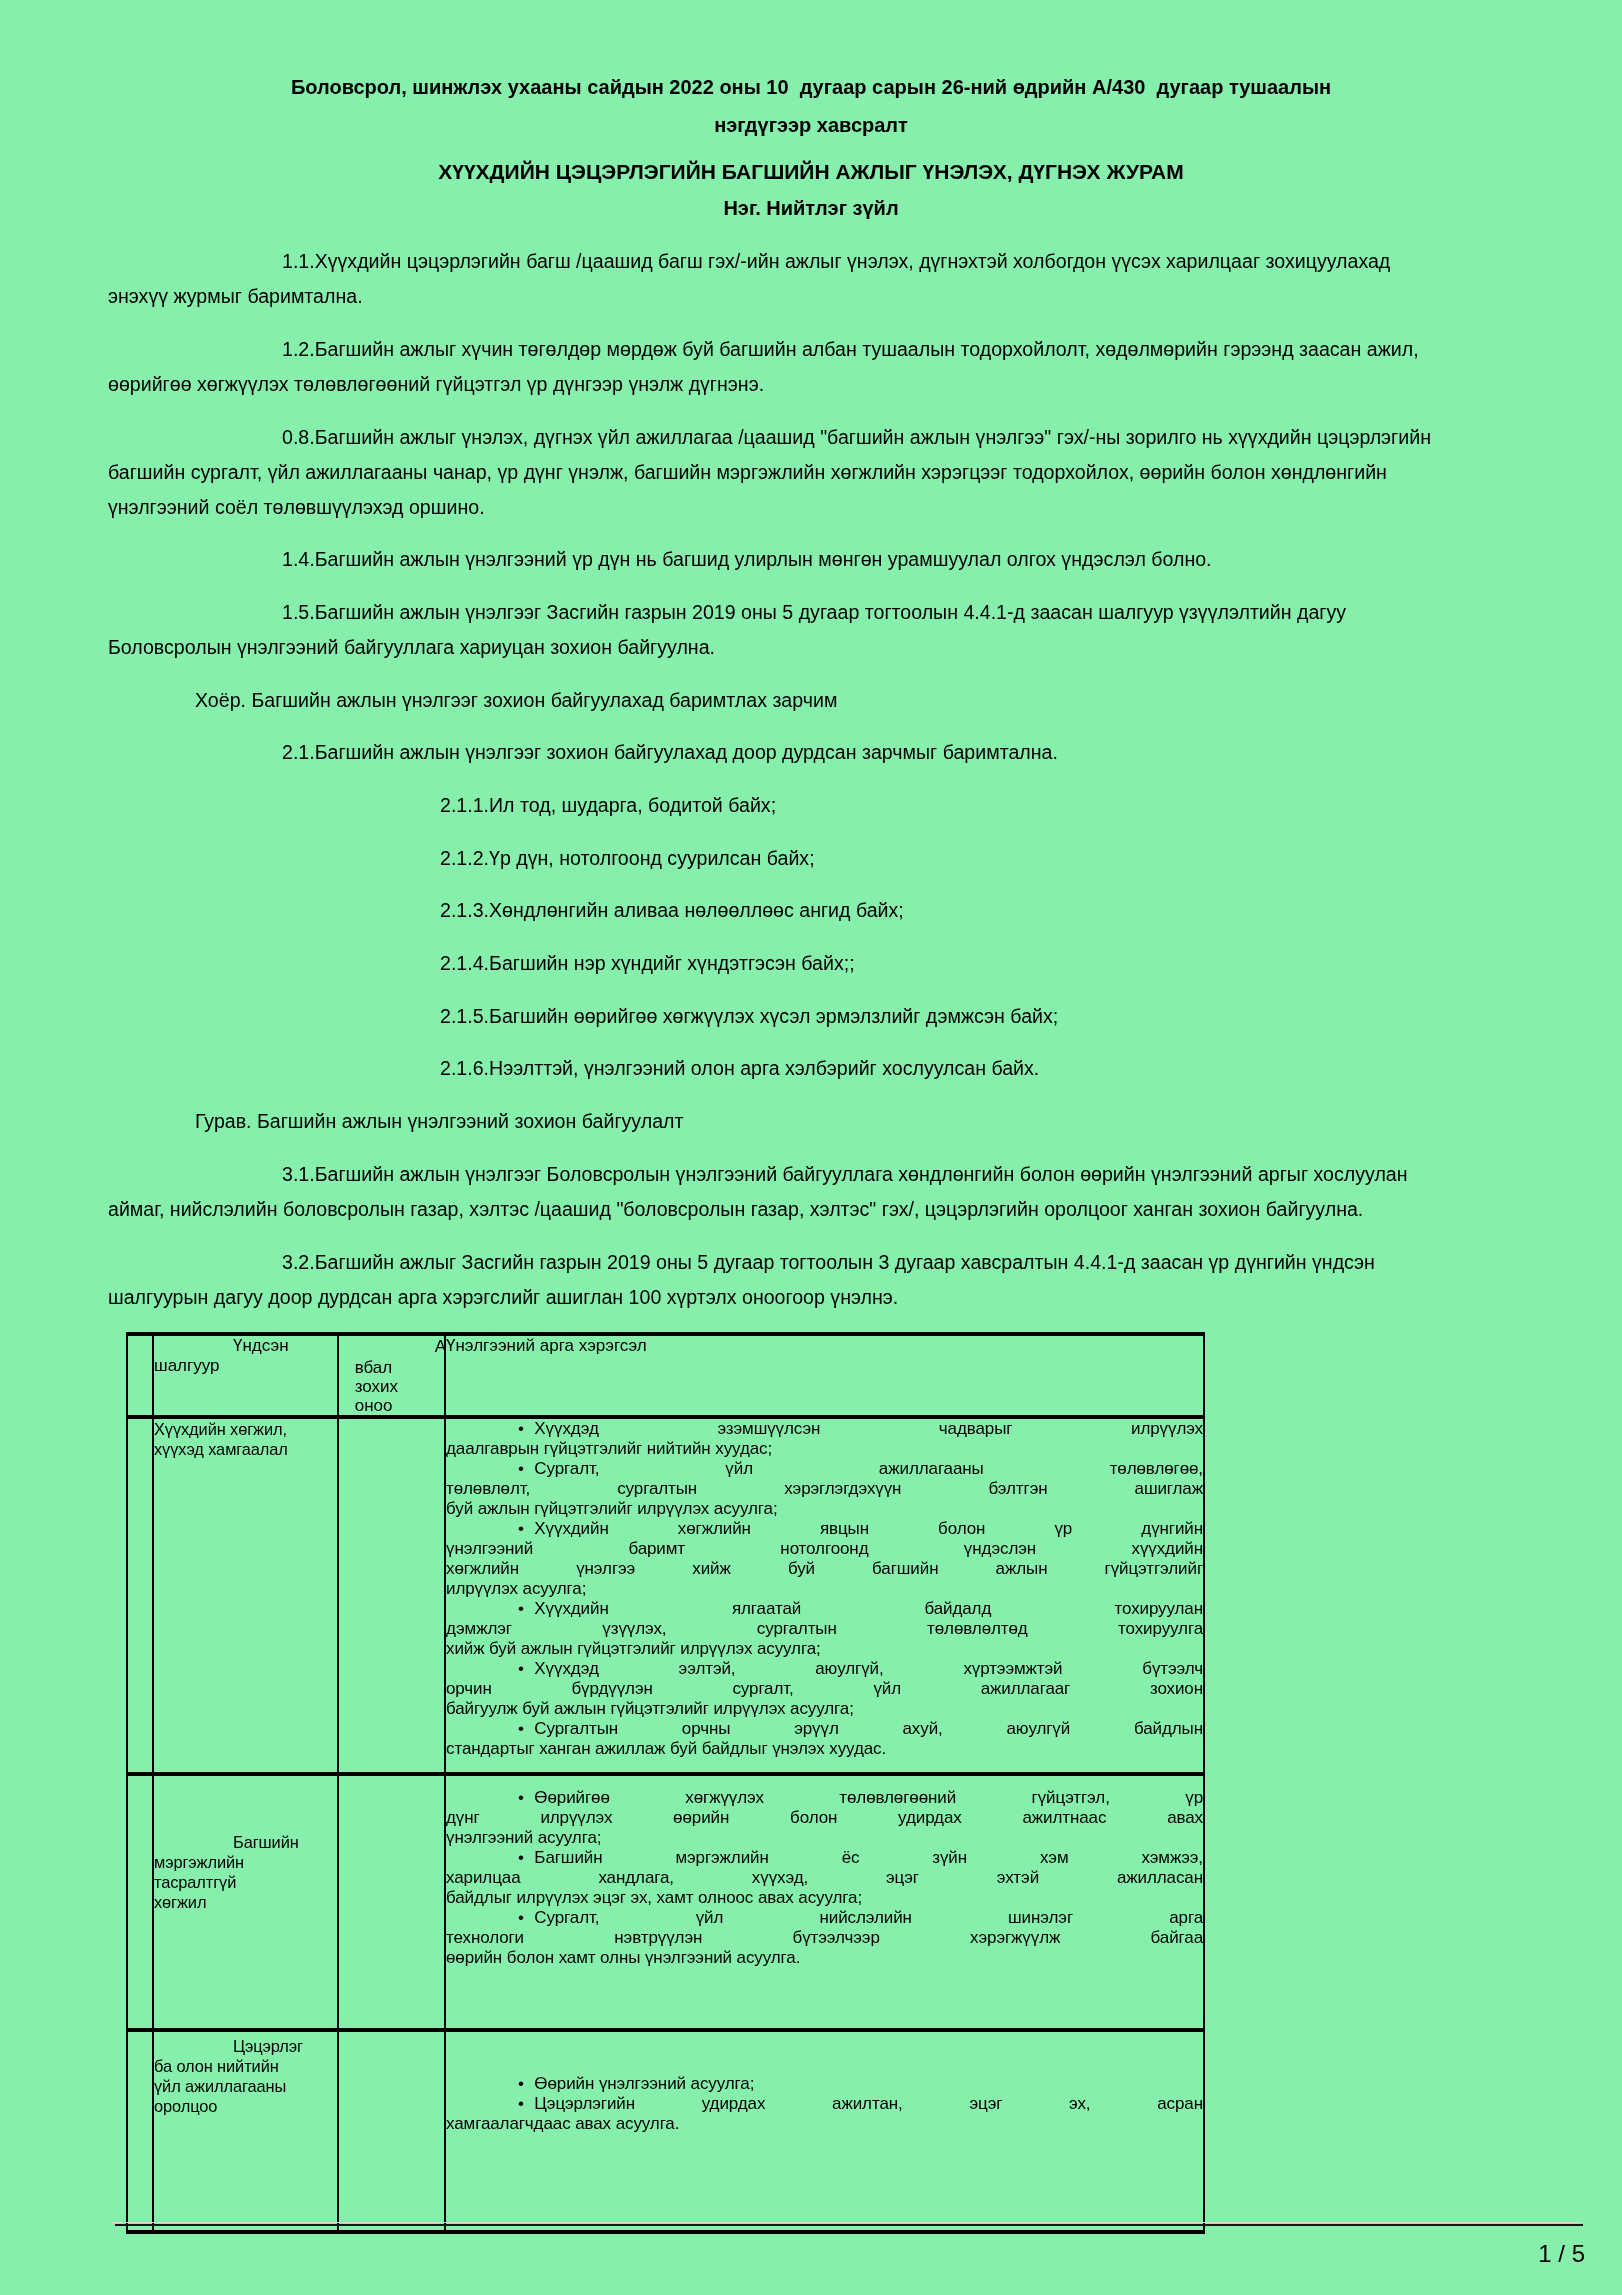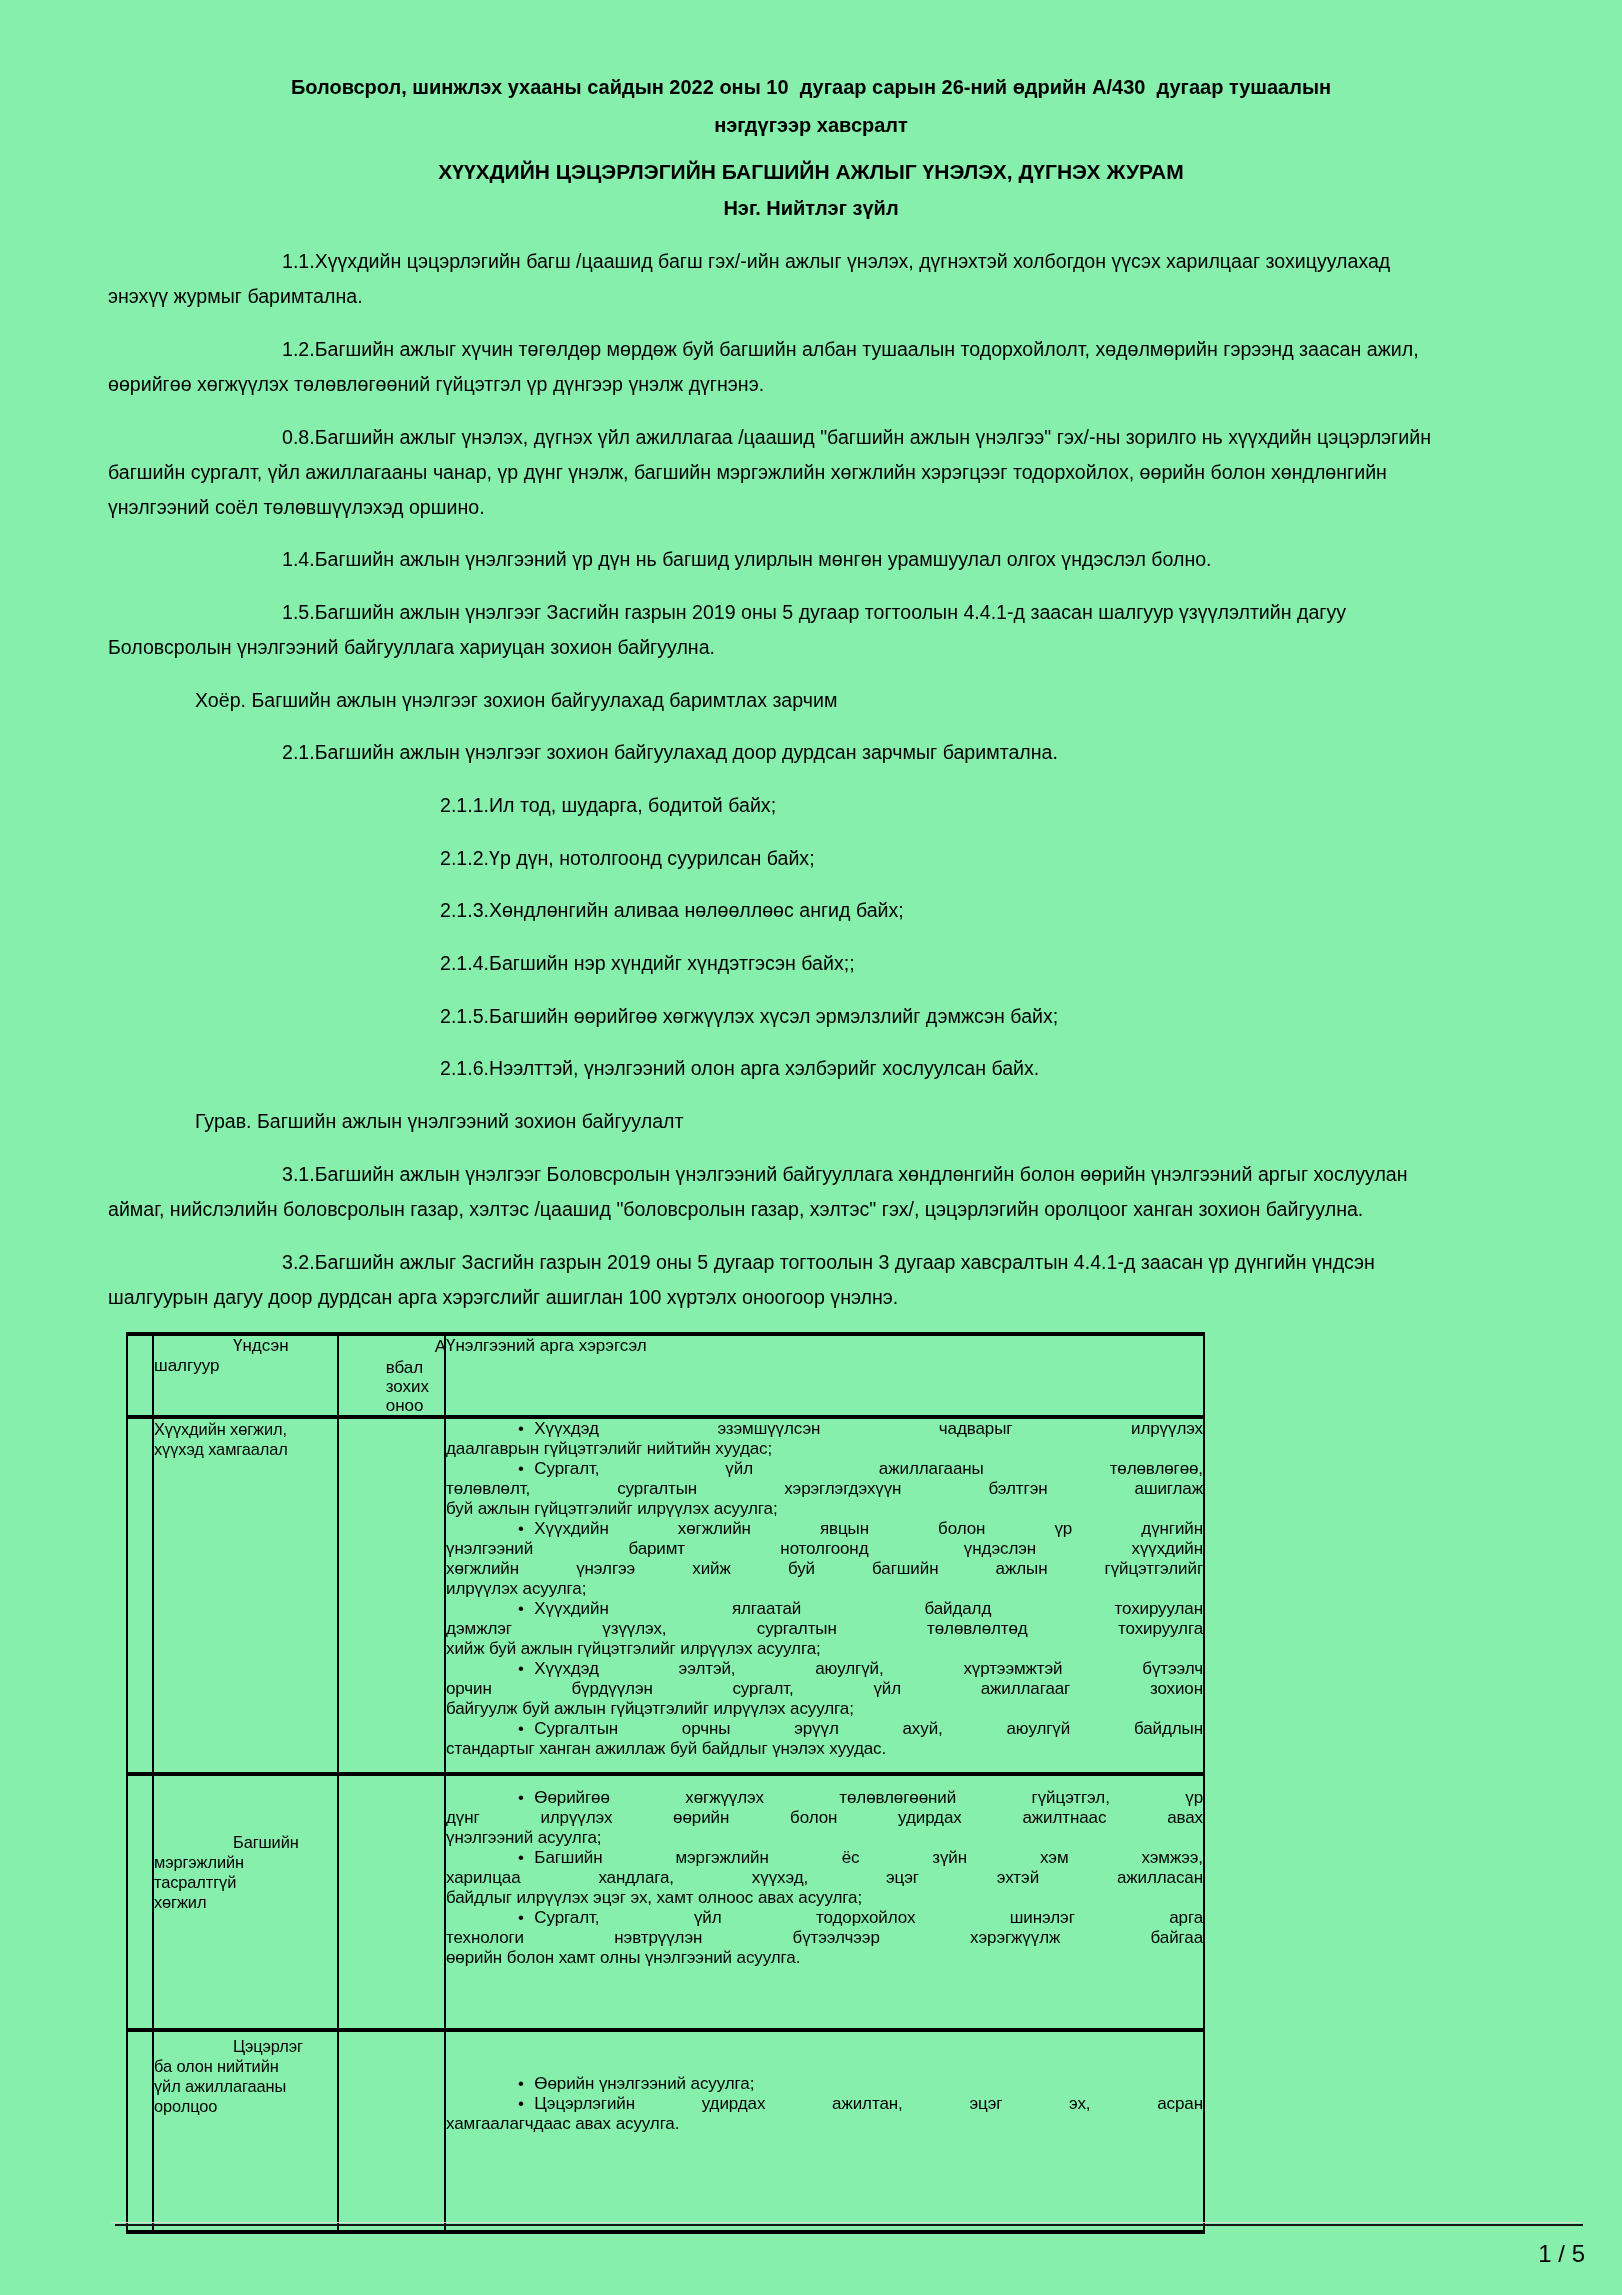--- a/index.html
+++ b/index.html
@@ -22,21 +22,21 @@
   .para.sub .pnum{ min-width:83px; }
 
   
   .eval-table{ border-collapse:collapse; table-layout:fixed; width:1077px; margin:15px 0 0 126px; }
   .eval-table td{ border:2.6px solid #000; border-top-width:4.6px; border-bottom-width:4.6px;
                   vertical-align:top; padding:0; overflow:hidden; }
   tr.header td{ height:76px; }
   .th-criteria{ font-size:17px; line-height:19.6px; padding:26px 6.5px 0 9.2px; text-indent:79px; white-space:pre-wrap; }
   .th-score{ font-size:17px; line-height:19px; }
   .a-letter{ text-align:right; margin-right:-2px; padding-top:1.3px; }
-  .score-lines{ white-space:pre-wrap; padding:2px 0 0 15.7px;margin-left:31px; }
+  .score-lines{ white-space:pre-wrap; padding:2px 0 0 15.7px; }
   .th-method{ font-size:17px; line-height:19.6px; padding:31px 6.5px 0 86px; }
 
   tr.r1 td{ height:353px; }
   tr.r2 td{ height:196px; }
   tr.r3 td{ height:156px;margin-left:37px; }
 
   .label-cell{ font-size:16.4px; line-height:20px; white-space:pre-wrap; padding:19.6px 5.2px 0 9.2px; letter-spacing:-0.1px; }
   tr.r2 .label-cell{ padding-top:56px; text-indent:79px; }
   tr.r3 .label-cell{ padding-top:3.9px; text-indent:79px; }
 
@@ -156,21 +156,21 @@
           <div class="bl">Өөрийгөө хөгжүүлэх төлөвлөгөөний гүйцэтгэл, үр</div>
           <div class="bl">дүнг илрүүлэх өөрийн болон удирдах ажилтнаас авах</div>
           <div class="bl">үнэлгээний асуулга;</div>
         </div>
         <div class="bullet">
           <div class="bl">Багшийн мэргэжлийн ёс зүйн хэм хэмжээ,</div>
           <div class="bl">харилцаа хандлага, хүүхэд, эцэг эхтэй ажилласан</div>
           <div class="bl">байдлыг илрүүлэх эцэг эх, хамт олноос авах асуулга;</div>
         </div>
         <div class="bullet">
-          <div class="bl">Сургалт, үйл тодорхойлох шинэлэг арга</div>
+          <div class="bl">Сургалт, үйл нийслэлийн шинэлэг арга</div>
           <div class="bl">технологи  нэвтрүүлэн бүтээлчээр хэрэгжүүлж байгаа</div>
           <div class="bl">өөрийн болон хамт олны үнэлгээний асуулга.</div>
         </div>
       </td>
     </tr>
 
     <tr class="r3">
       <td></td>
       <td class="label-cell">Цэцэрлэг
 ба олон нийтийн

